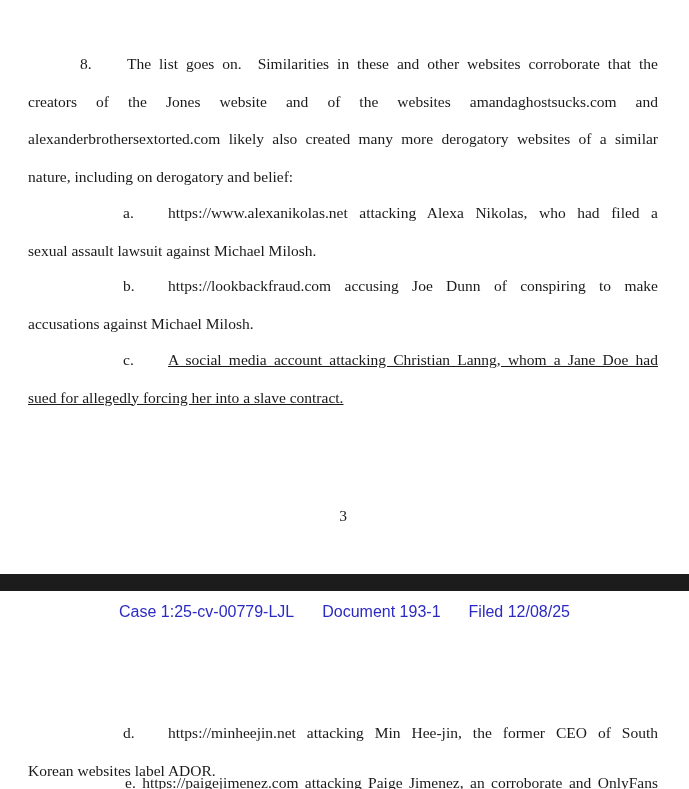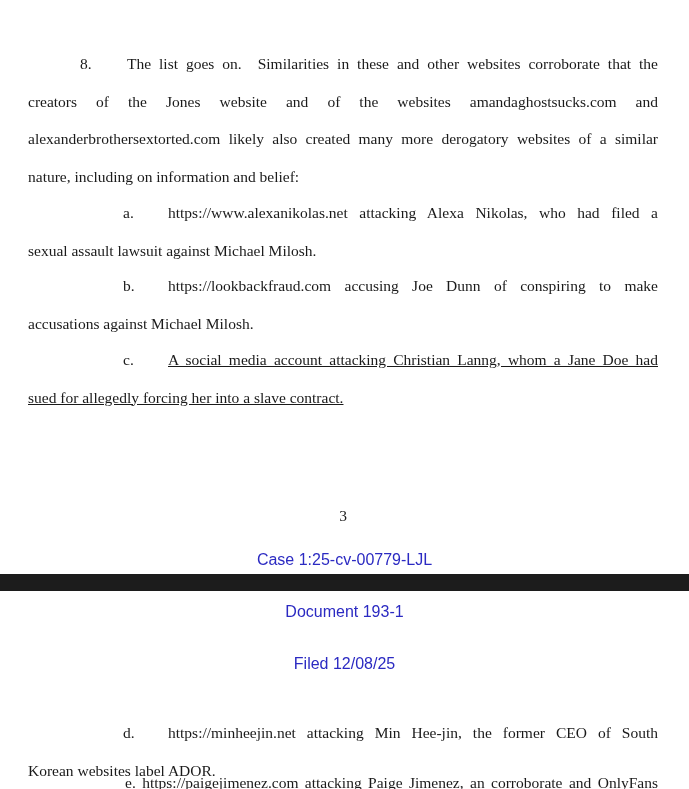--- a/index.html
+++ b/index.html
@@ -49,21 +49,21 @@
 </style>
 </head>
 <body>
 
 <div class="doc" style="color: rgb(26, 26, 26);">
 
   <div class="block p8">
     <div class="line jf"><span class="m8">8.</span><span>The list goes on.&nbsp; Similarities in these and other websites corroborate that the</span></div>
     <div class="line jf">creators of the Jones website and of the websites amandaghostsucks.com and</div>
     <div class="line jf">alexanderbrothersextorted.com likely also created many more derogatory websites of a similar</div>
-    <div class="line">nature, including on information and belief:</div>
+    <div class="line">nature, including on derogatory and belief:</div>
   </div>
 
   <div class="block ia">
     <div class="line jf"><span class="mi">a.</span><span>https://www.alexanikolas.net attacking Alexa Nikolas, who had filed a</span></div>
     <div class="line">sexual assault lawsuit against Michael Milosh.</div>
   </div>
 
   <div class="block ib">
     <div class="line jf"><span class="mi">b.</span><span>https://lookbackfraud.com accusing Joe Dunn of conspiring to make</span></div>
     <div class="line">accusations against Michael Milosh.</div>
@@ -71,21 +71,21 @@
 
   <div class="block ic">
     <div class="line jf"><span class="mi">c.</span><span>A social media account attacking Christian Lanng, whom a Jane Doe had</span></div>
     <div class="line">sued for allegedly forcing her into a slave contract.</div>
   </div>
 
   <div class="pagenum">3</div>
 
   <div class="pagebreak-bar" style="background: rgb(28, 28, 28);"></div>
 
-  <div class="stamp" style="color: rgb(43, 42, 194); flex-direction: column;">
+  <div class="stamp" style="color: rgb(43, 42, 194);">
     <span>Case 1:25-cv-00779-LJL</span>
     <span>Document 193-1</span>
     <span>Filed 12/08/25</span>
   </div>
 
   <div class="block id">
     <div class="line jf"><span class="mi">d.</span><span>https://minheejin.net attacking Min Hee-jin, the former CEO of South</span></div>
     <div class="line">Korean websites label ADOR.</div>
   </div>
 

